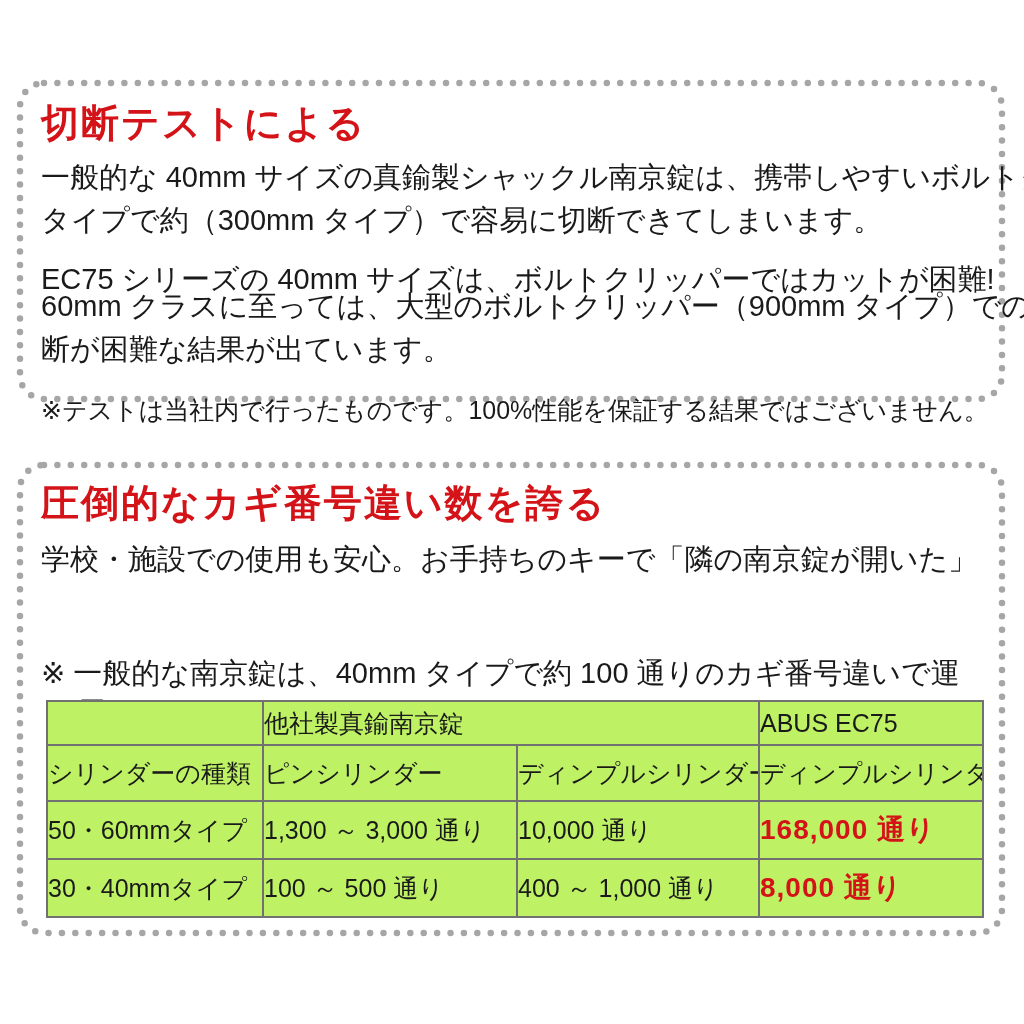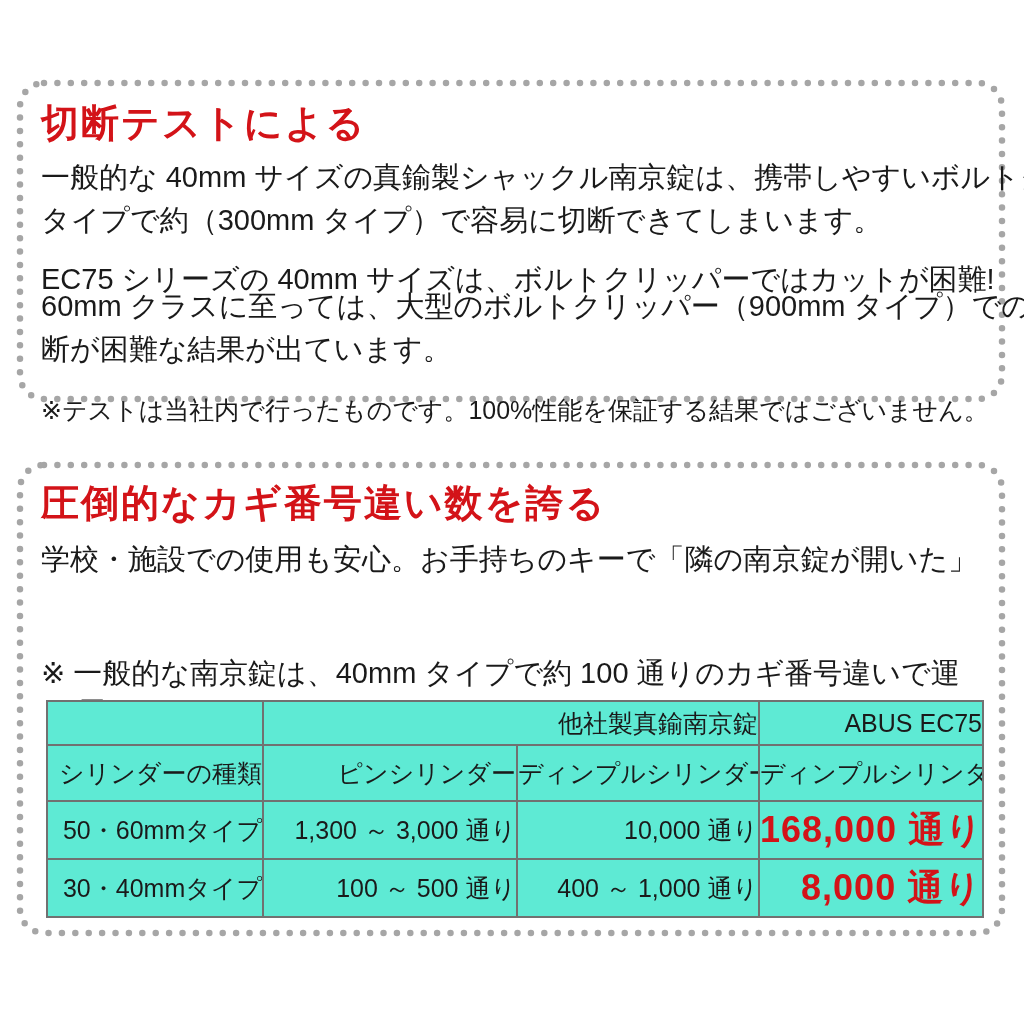--- a/index.html
+++ b/index.html
@@ -73,36 +73,36 @@
   .vari-table {
     position: absolute;
     left: 31px;
     top: 240px;
     border-collapse: collapse;
     table-layout: fixed;
     width: 936px;
   }
   .vari-table td {
     border: 2px solid #717171;
-    text-align: right;
+    text-align: left;
     vertical-align: middle;
     font-size: 25px;
     color: #1a1a1a;
-    background: #5eead4;
+    background: #bef264;
     padding: 0;
     overflow: hidden;
     white-space: nowrap;
   }
   .vari-table tr.group-row td   { height: 42px; }
   .vari-table tr.colhead-row td { height: 54px; }
   .vari-table tr.data-row td    { height: 56px; }
   .vari-table td.abus-cell {
     color: #d31318;
     font-weight: bold;
-    font-size: 36px;
+    font-size: 28px;
     letter-spacing: 1px;
   }
 </style>
 </head>
 <body>
 
 <div id="canvas">
 
   <section class="box" id="box-cut-test">
     <svg class="dots" width="992" height="326" aria-hidden="true">

